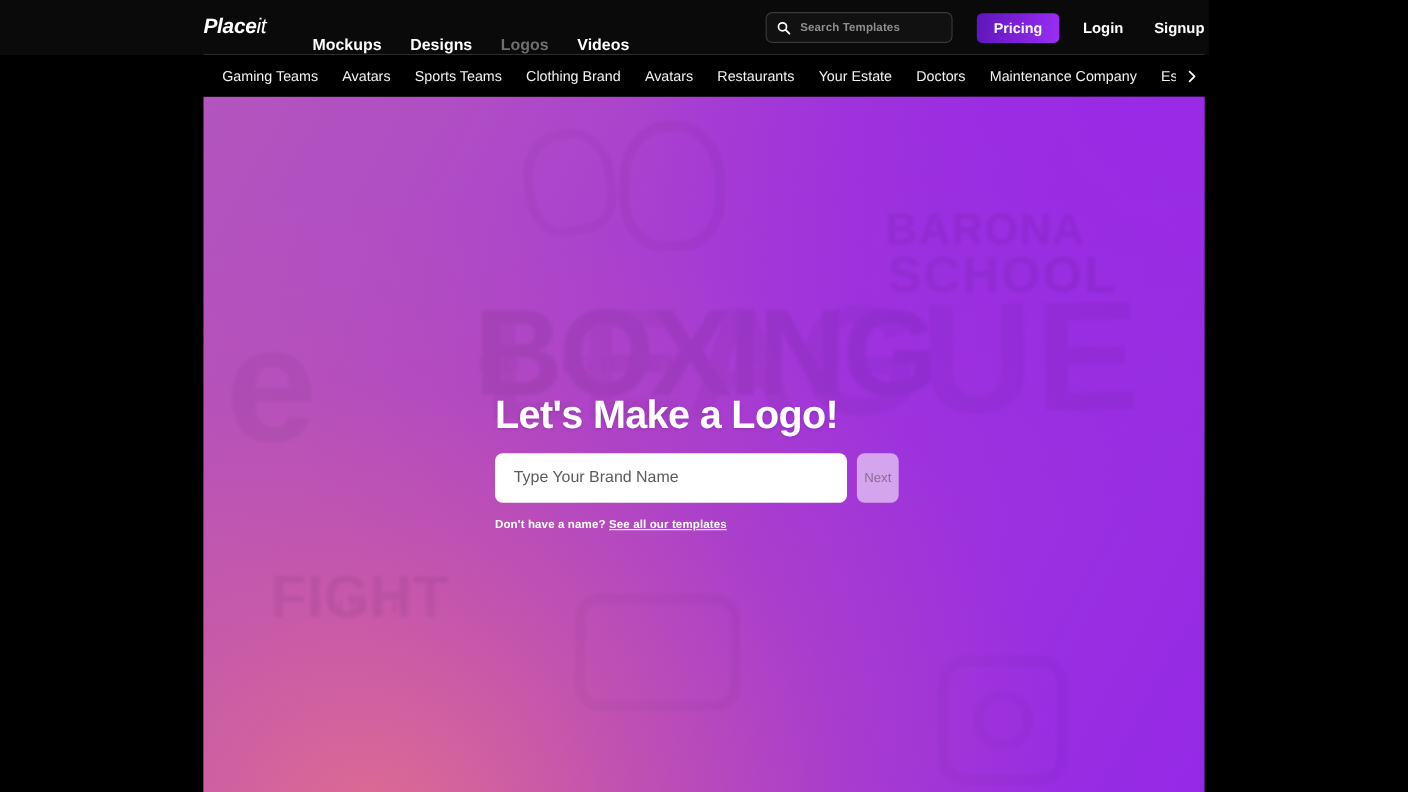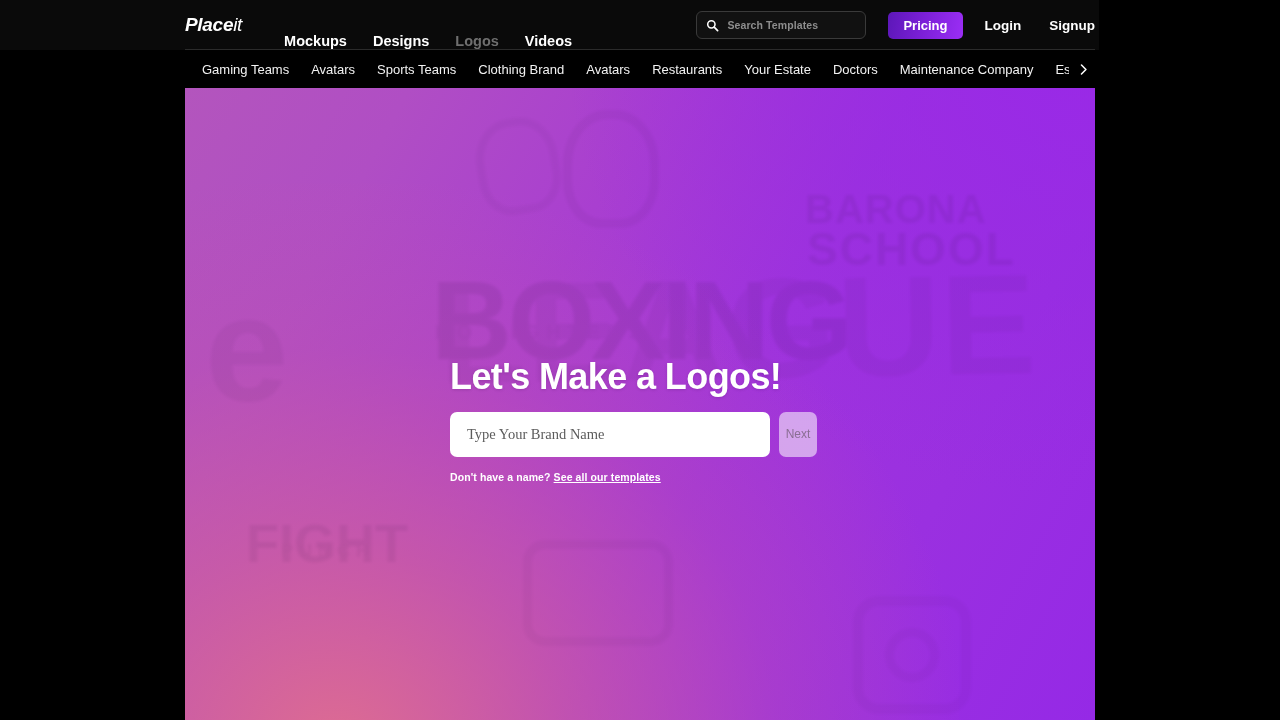--- a/index.html
+++ b/index.html
@@ -167,21 +167,21 @@
     color:#fff; font-size:36px; font-weight:bold;
     letter-spacing:-0.6px; line-height:1.05;
     text-shadow:0 1px 3px rgba(60,0,80,0.18);
     margin-bottom:16px; white-space:nowrap;
   }
   .hero-form { display:flex; align-items:stretch; gap:9px; }
   .brand-input {
     width:320px; height:45px; border:0; border-radius:7px;
     background:#fff; padding:0 17px; outline:0;
     font-size:14.5px; color:#2c2c2c;
-    font-family:Liberation Serif, serif;
+    font-family:Liberation Sans, sans-serif;
   }
   .brand-input::placeholder { color:#5c5c5c; }
   .next-btn {
     width:38px; height:45px; border:0; border-radius:7px; cursor:pointer;
     background:rgba(255,255,255,0.55);
     color:#8a6e93; font-size:12px; font-weight:normal;
     font-family:"Liberation Sans", sans-serif;
   }
   .hero-sub {
     margin-top:14px; font-size:10.5px; font-weight:bold; color:#ffffff;
@@ -266,21 +266,21 @@
       <div class="art-t art-a">BOXING</div>
       <div class="art-t art-b">LEAGUE</div>
       <div class="art-t art-h">KO FIGHTERS</div>
       <div class="art-t art-c">FIGHT</div>
       <div class="art-t art-d">PUNCH</div>
       <div class="art-t art-e">BARONA</div>
       <div class="art-t art-f">SCHOOL</div>
     </div>
 
     <div class="hero-content">
-      <h1 class="hero-title">Let's Make a Logos!</h1>
+      <h1 class="hero-title">Let's Make a Logo!</h1>
 
       <div class="hero-form">
         <input class="brand-input" type="text" placeholder="Type Your Brand Name" style="">
         <button class="next-btn">Next</button>
       </div>
 
       <div class="hero-sub">
         <span>Don't have a name? </span><a href="#">See all our templates</a>
       </div>
     </div>

